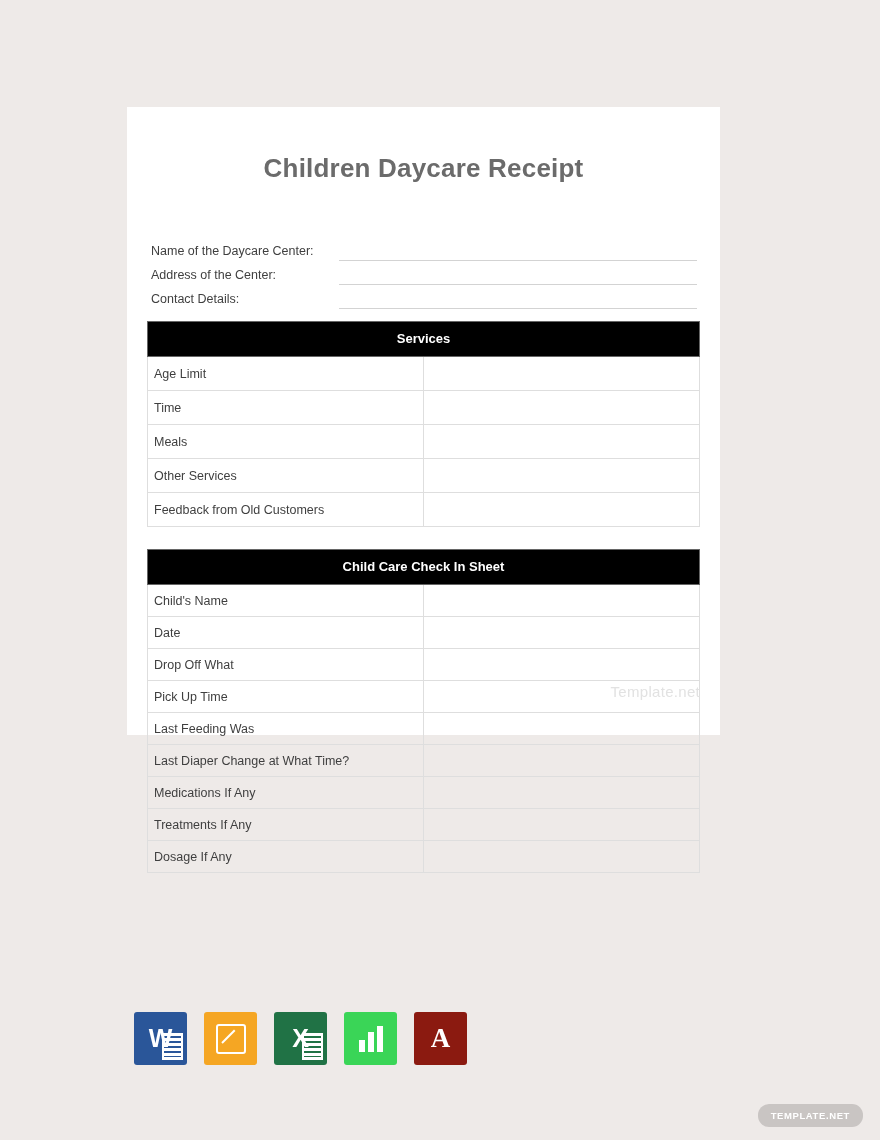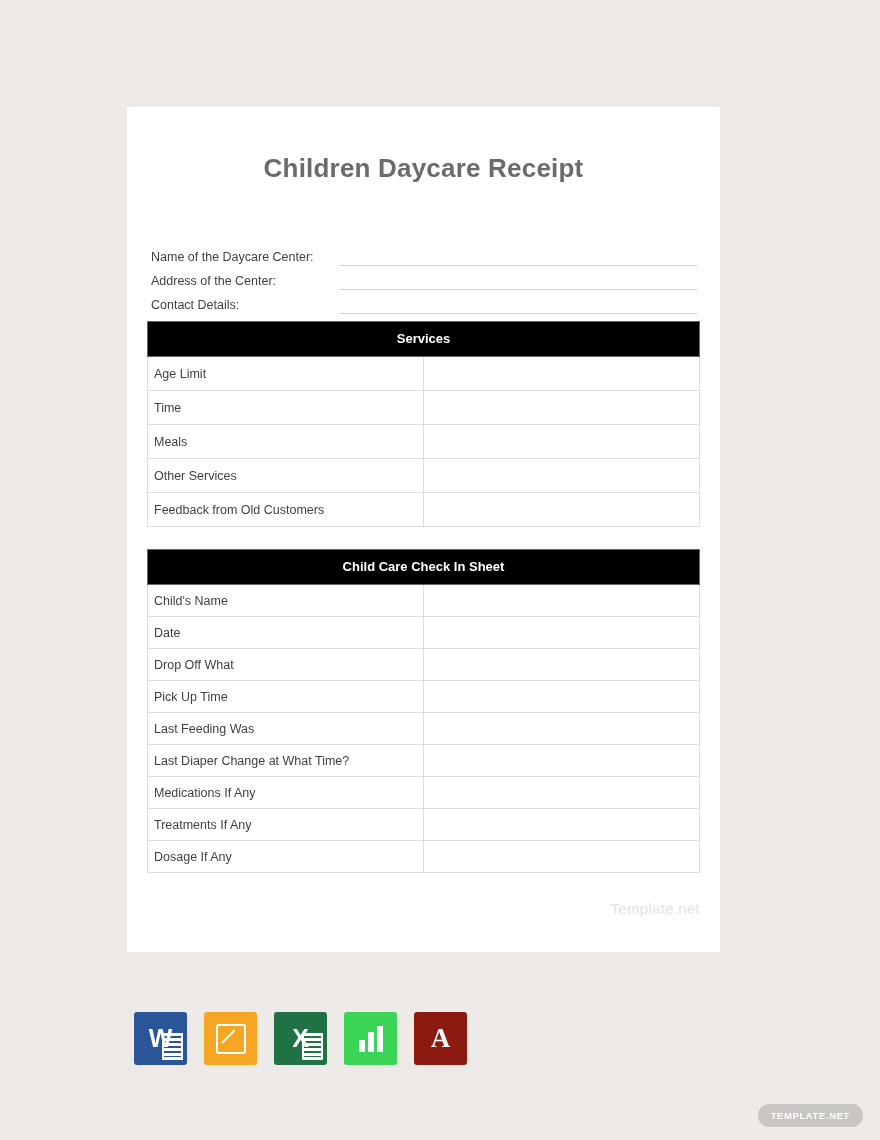--- a/index.html
+++ b/index.html
@@ -14,21 +14,21 @@
     position: relative;
     overflow: hidden;
   }
 
   
   .sheet {
     position: absolute;
     left: 127px;
     top: 107px;
     width: 593px;
-    height: 845px;
+    height: 628px;
     background: #ffffff;
   }
 
   .doc-title {
     text-align: center;
     font-size: 26px;
     color: #6b6b6b;
     font-weight: bold;
     margin: 0;
     padding-top: 46px;
@@ -39,21 +39,20 @@
   .header-fields {
     margin: 0;
     padding: 0;
     position: absolute;
     left: 24px;
     top: 135px;
     width: 546px;
   }
   .field-row {
     display: flex;
-    align-items: flex-end;
     height: 24px;
   }
   .field-label {
     font-size: 12.5px;
     color: #3f3f3f;
     width: 188px;
     flex: 0 0 188px;
     line-height: 18px;
   }
   .field-line {

